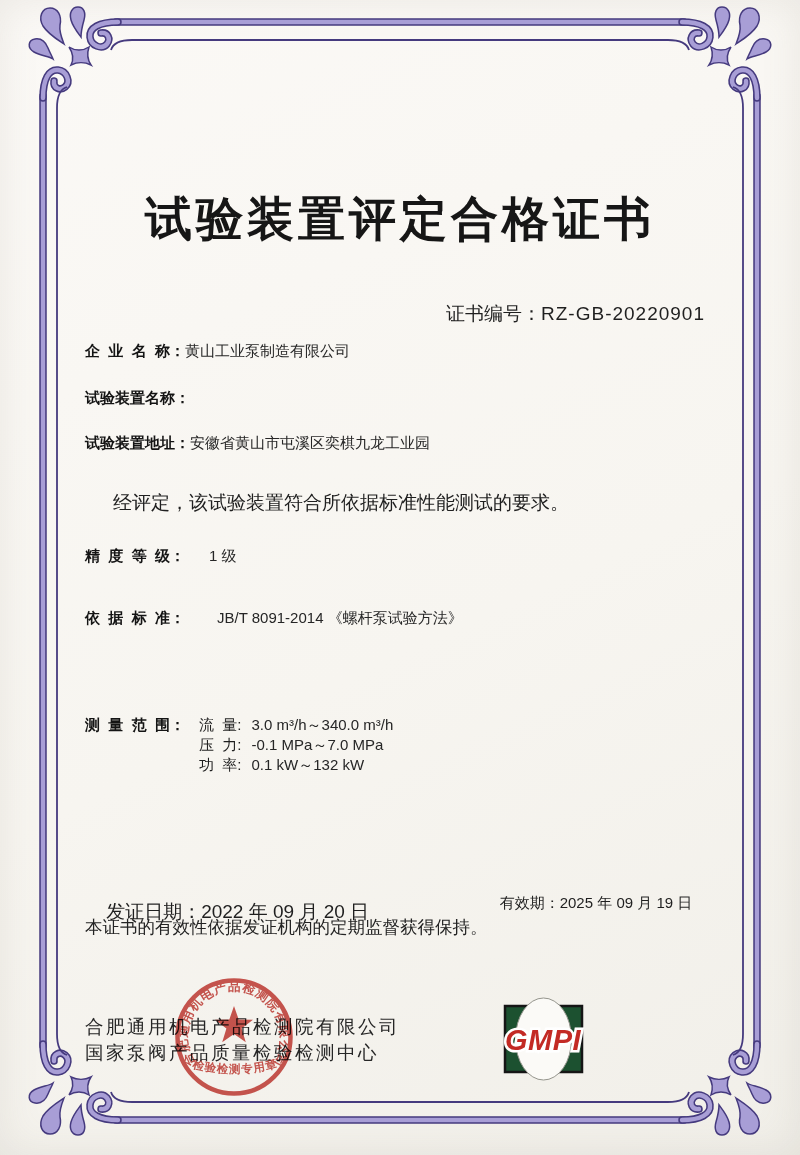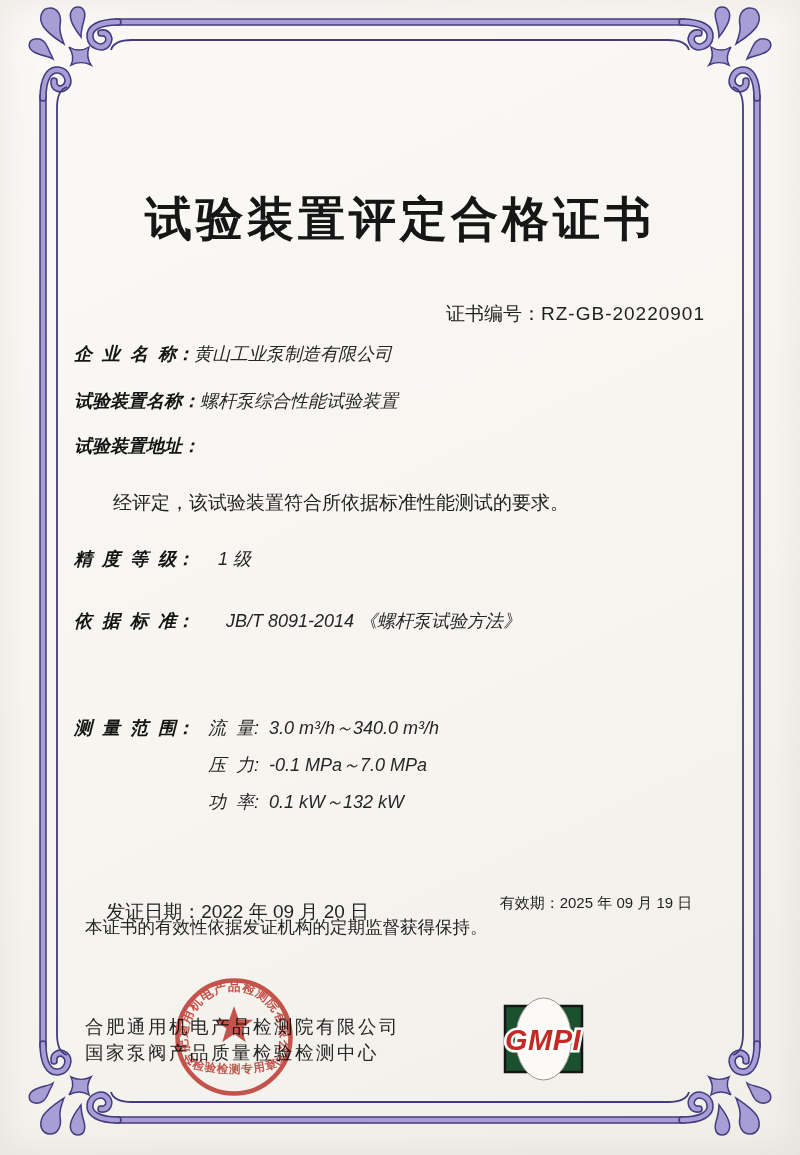--- a/index.html
+++ b/index.html
@@ -17,25 +17,25 @@
   .drop{fill:#a89ed6;stroke:#453a7e;stroke-width:1.5;}
   
   .abs{position:absolute;white-space:pre;}
   .title{
     top:188px;left:0;width:100%;text-align:center;margin:0;
     font-family:"Liberation Serif","DejaVu Serif",serif;
     font-size:47px;font-weight:700;letter-spacing:4px;color:#161616;
   }
   .certno{top:279px;right:95px;font-size:19px;}
   .certno .num{font-weight:400;letter-spacing:1px;}
-  .row{left:74px;font-size:18px;display:flex;align-items:flex-start;font-style:italic;}
+  .row{left:85px;font-size:15px;display:flex;align-items:flex-start;}
   .lbl{font-weight:700;color:#141414;}
   .val{font-weight:400;color:#262626;}
   .statement{top:490px;left:113px;font-size:19px;color:#202020;}
-  .range-col{display:flex;flex-direction:column;gap:13px;margin-left:14px;}
+  .range-col{display:flex;flex-direction:column;gap:1px;margin-left:14px;}
   .range-item{display:flex;}
   .rn{font-weight:500;}
   .range-item .val{margin-left:10px;}
   .dlabel{font-weight:400;}
   .note{top:915px;left:85px;font-size:17.5px;color:#232323;}
   .org{left:85px;font-size:18.5px;letter-spacing:2.5px;font-weight:500;color:#262626;}
   
   .sealink{fill:none;stroke:#c5403a;stroke-width:4.5;}
   .star{fill:#c5403a;}
   .sealtxt{fill:#c5403a;font-weight:700;font-size:12.5px;letter-spacing:1px;}
@@ -77,24 +77,24 @@
   <div class="abs certno">
     <span>证书编号：</span><span class="num">RZ-GB-20220901</span>
   </div>
 
   <div class="abs row" style="top:342px">
     <span class="lbl">企  业  名  称：</span>
     <span class="val">黄山工业泵制造有限公司</span>
   </div>
   <div class="abs row" style="top:389px">
     <span class="lbl">试验装置名称：</span>
-    <span class="val">螺杆泵综合性能试验装置</span>
   </div>
   <div class="abs row" style="top:434px">
     <span class="lbl">试验装置地址：</span>
+    <span class="val">安徽省黄山市屯溪区奕棋九龙工业园</span>
   </div>
 
   <div class="abs statement">经评定，该试验装置符合所依据标准性能测试的要求。</div>
 
   <div class="abs row" style="top:547px">
     <span class="lbl">精  度  等  级：</span>
     <span class="val" style="margin-left:24px">1 级</span>
   </div>
 
   <div class="abs row" style="top:609px">

